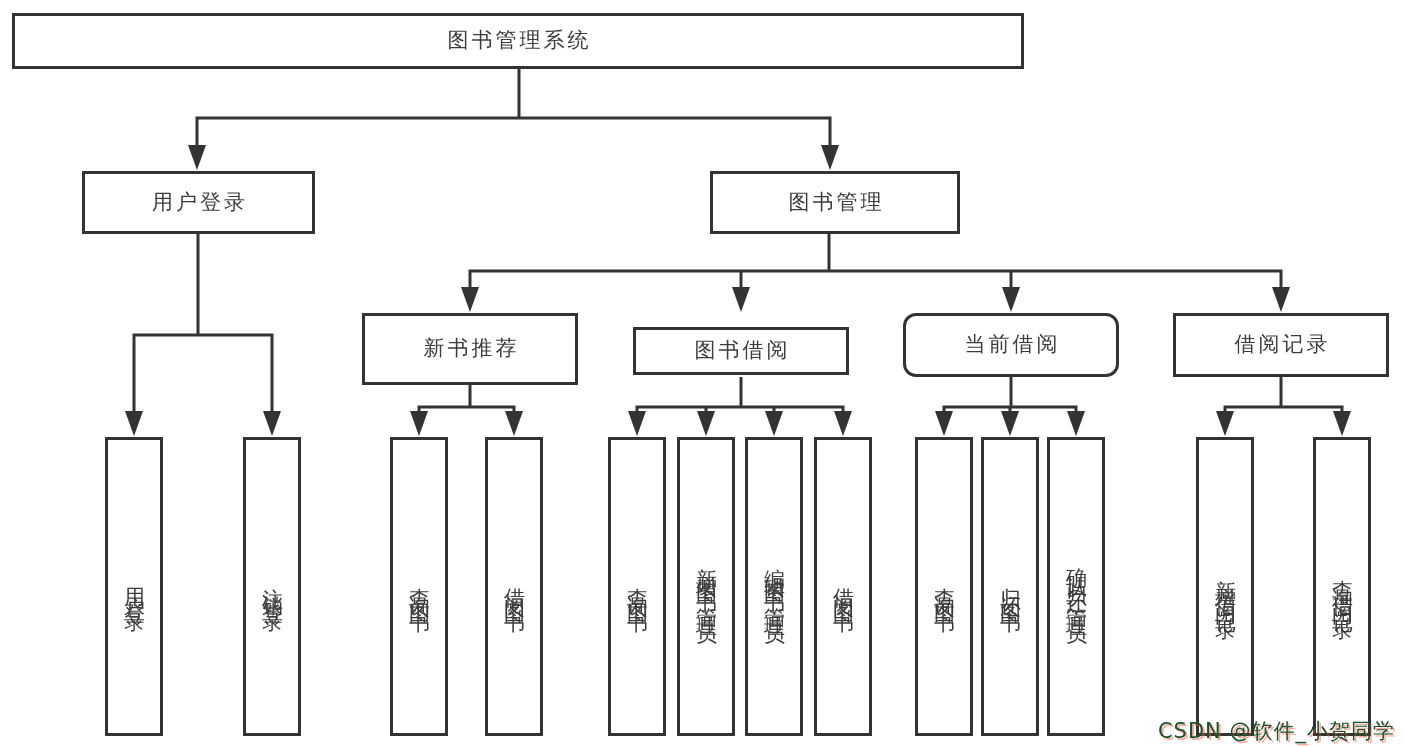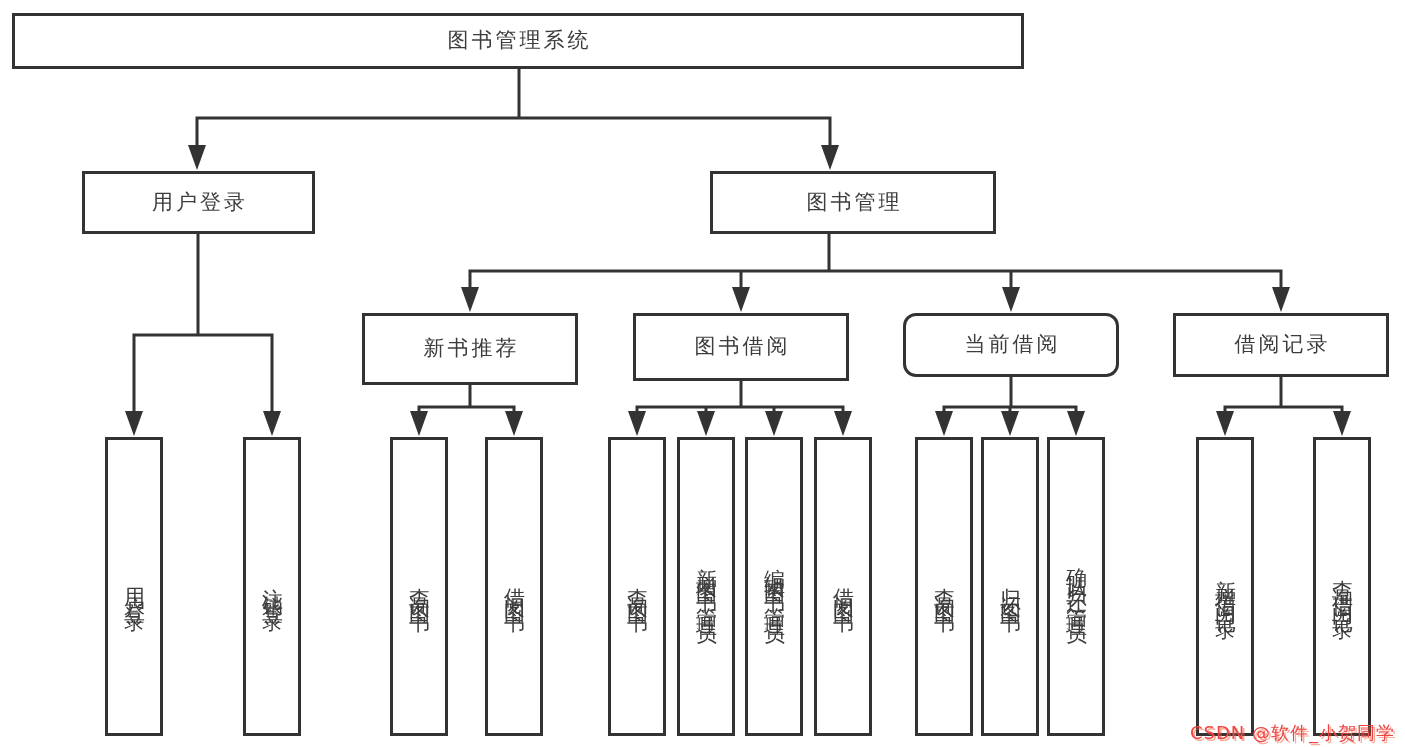--- a/index.html
+++ b/index.html
@@ -23,22 +23,22 @@
   .leaf .vtext{
     writing-mode:vertical-rl;
     text-orientation:mixed;
     letter-spacing:8px;
     line-height:1;
     font-size:21px;
     white-space:nowrap;
   }
   .watermark{
     position:absolute;right:10px;bottom:2px;
-    font-size:18px;letter-spacing:1px;
-    color:#ef4444;
+    font-size:21px;letter-spacing:1px;
+    color:#14532d;
     text-shadow:2px 2px 0 rgba(252,85,49,0.5);
     z-index:5;
   }
 </style>
 </head>
 <body>
 
 <div class="canvas">
 
   <svg class="connectors" viewBox="0 0 1405 747">
@@ -75,28 +75,28 @@
     </g>
   </svg>
 
   <div class="box" style="left:12px;top:13px;width:1012px;height:56px;">
     <span>图书管理系统</span>
   </div>
 
   <div class="box" style="left:82px;top:171px;width:233px;height:63px;">
     <span>用户登录</span>
   </div>
-  <div class="box" style="left:710px;top:171px;width:286px;height:63px;">
+  <div class="box" style="left:710px;top:171px;width:250px;height:63px;">
     <span>图书管理</span>
   </div>
 
   <div class="box" style="left:362px;top:313px;width:216px;height:72px;">
     <span>新书推荐</span>
   </div>
-  <div class="box" style="left:633px;top:313px;width:216px;height:68px;">
+  <div class="box" style="left:633px;top:327px;width:216px;height:48px;">
     <span>图书借阅</span>
   </div>
   <div class="box" style="left:903px;top:313px;width:216px;height:64px;border-radius:13px;">
     <span>当前借阅</span>
   </div>
   <div class="box" style="left:1173px;top:313px;width:216px;height:64px;">
     <span>借阅记录</span>
   </div>
 
   <div class="box leaf" style="left:105px;top:437px;width:58px;height:299px;">

